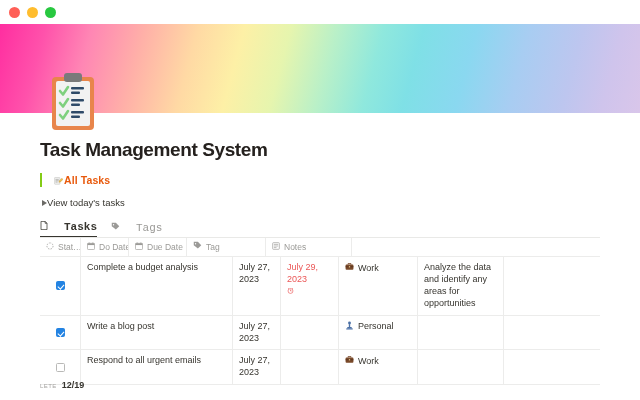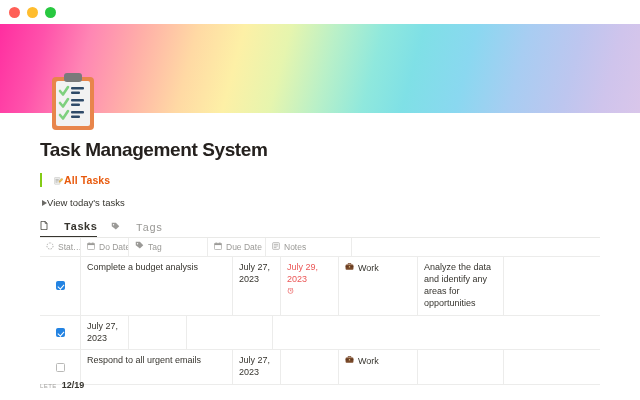--- a/index.html
+++ b/index.html
@@ -359,39 +359,39 @@
           <span class="hicon">
             <svg width="8" height="8" viewBox="0 0 12 12" aria-hidden="true">
               <rect x="0.7" y="2" width="10.6" height="9.3" rx="1.3" fill="none" stroke="#9b9a97" stroke-width="1"></rect>
               <rect x="0.7" y="2" width="10.6" height="2.6" fill="#9b9a97"></rect>
               <line x1="3.3" y1="0.7" x2="3.3" y2="2.6" stroke="#9b9a97" stroke-width="1.2"></line>
               <line x1="8.7" y1="0.7" x2="8.7" y2="2.6" stroke="#9b9a97" stroke-width="1.2"></line>
             </svg>
           </span>
           <span>Do Date</span>
         </div>
-        <div class="td col-tag">
-          <span class="hicon">
-            <svg width="9" height="9" viewBox="0 0 12 12" aria-hidden="true">
-              <path d="M1 1 H6.5 L11 5.5 L6.5 10 L1 5.5 Z" fill="#9b9a97"></path>
-              <circle cx="3.4" cy="3.6" r="0.9" fill="#fff"></circle>
-            </svg>
-          </span>
-          <span>Tag</span>
-        </div>
         <div class="td col-due">
           <span class="hicon">
             <svg width="8" height="8" viewBox="0 0 12 12" aria-hidden="true">
               <rect x="0.7" y="2" width="10.6" height="9.3" rx="1.3" fill="none" stroke="#9b9a97" stroke-width="1"></rect>
               <rect x="0.7" y="2" width="10.6" height="2.6" fill="#9b9a97"></rect>
               <line x1="3.3" y1="0.7" x2="3.3" y2="2.6" stroke="#9b9a97" stroke-width="1.2"></line>
               <line x1="8.7" y1="0.7" x2="8.7" y2="2.6" stroke="#9b9a97" stroke-width="1.2"></line>
             </svg>
           </span>
           <span>Due Date</span>
+        </div>
+        <div class="td col-tag">
+          <span class="hicon">
+            <svg width="9" height="9" viewBox="0 0 12 12" aria-hidden="true">
+              <path d="M1 1 H6.5 L11 5.5 L6.5 10 L1 5.5 Z" fill="#9b9a97"></path>
+              <circle cx="3.4" cy="3.6" r="0.9" fill="#fff"></circle>
+            </svg>
+          </span>
+          <span>Tag</span>
         </div>
         <div class="td col-notes">
           <span class="hicon">
             <svg width="8" height="8" viewBox="0 0 12 12" aria-hidden="true">
               <rect x="1" y="1" width="10" height="10" rx="1.2" fill="none" stroke="#9b9a97" stroke-width="1"></rect>
               <g stroke="#9b9a97" stroke-width="1">
                 <line x1="2.8" y1="3.6" x2="9.2" y2="3.6"></line>
                 <line x1="2.8" y1="6" x2="9.2" y2="6"></line>
                 <line x1="2.8" y1="8.4" x2="6.8" y2="8.4"></line>
               </g>
@@ -442,25 +442,41 @@
         <div class="td col-notes">
           <span class="cell-text">Analyze the data and identify any areas for opportunities</span>
         </div>
         <div class="td col-blank"></div>
       </div>
 
       <div class="tr">
         <div class="td col-status">
           <span class="checkbox checked"></span>
         </div>
+        <div class="td col-task">
+          <span class="cell-text">Write a blog post</span>
+        </div>
         <div class="td col-do">
           <span class="cell-date">July 27, 2023</span>
         </div>
         <div class="td col-due">
           <span class="cell-date"></span>
+        </div>
+        <div class="td col-tag">
+          <span class="tag-cell">
+            <span>
+              <svg width="9" height="9" viewBox="0 0 12 12" aria-hidden="true">
+                <circle cx="6" cy="2.6" r="1.9" fill="#4a6fa5"></circle>
+                <path d="M6 4.8 L6 8.6" stroke="#4a6fa5" stroke-width="1.8" stroke-linecap="round"></path>
+                <path d="M2.4 10.6 H9.6" stroke="#4a6fa5" stroke-width="1.6" stroke-linecap="round"></path>
+                <path d="M3.6 8.8 H8.4" stroke="#4a6fa5" stroke-width="1.4" stroke-linecap="round"></path>
+              </svg>
+            </span>
+            <span class="cell-text">Personal</span>
+          </span>
         </div>
         <div class="td col-notes">
           <span class="cell-text"></span>
         </div>
         <div class="td col-blank"></div>
       </div>
 
       <div class="tr">
         <div class="td col-status">
           <span class="checkbox"></span>

